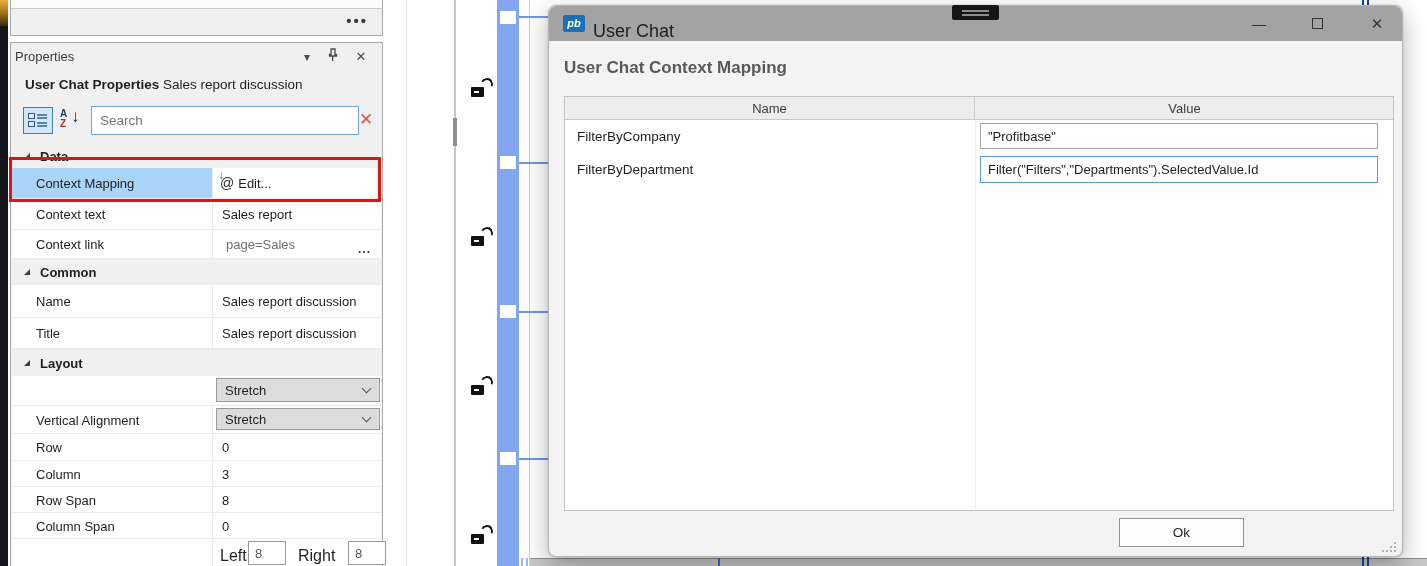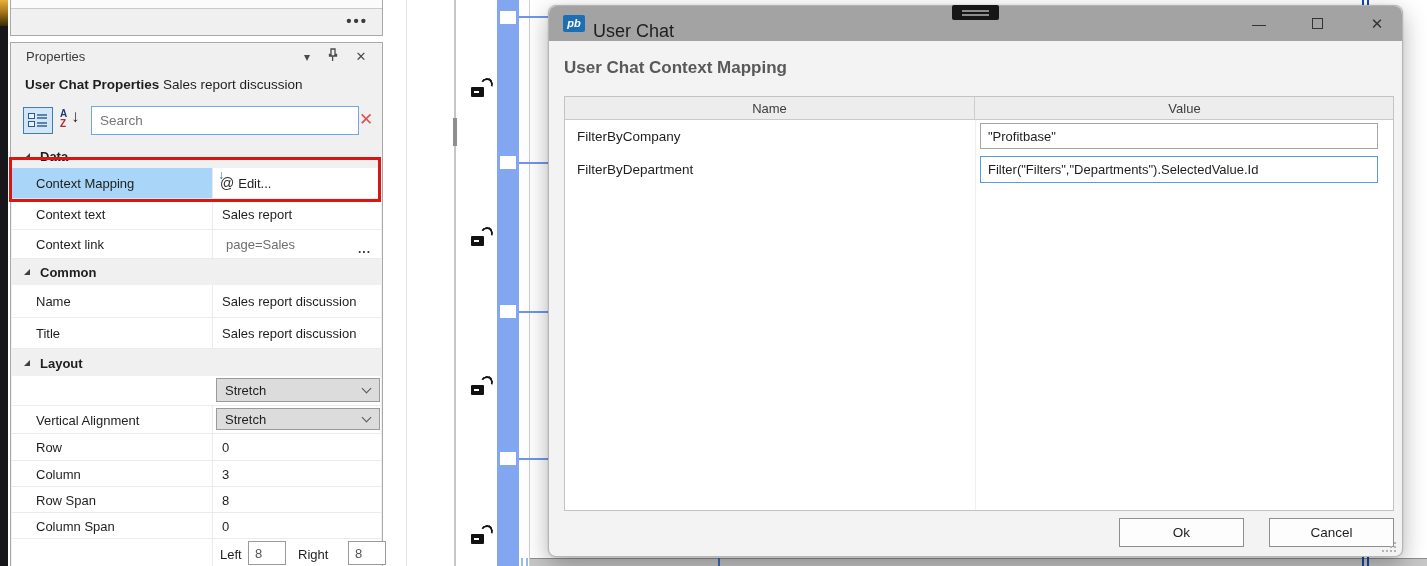--- a/index.html
+++ b/index.html
@@ -14,21 +14,21 @@
   
   .top-panel { position:absolute; left:10px; top:0; width:373px; height:36px;
                background:#f0f0f0; border:1px solid #a9a9a9; border-top:none; }
   .top-panel .white-row { position:absolute; left:0; top:0; right:0; height:9px; background:#fbfbfb; border-bottom:1px solid #c9c9c9; }
   .overflow-dots { position:absolute; right:14px; top:12px; font-size:15px; font-weight:bold; letter-spacing:2px; color:#3c3c3c; cursor:default; }
 
   
   .props-panel { position:absolute; left:10px; top:42px; width:373px; height:524px;
                  background:#f0f0f0; border:1px solid #a9a9a9; border-bottom:none; }
   .props-header { position:absolute; left:0; top:0; right:0; height:28px; }
-  .props-title { position:absolute; left:15px; top:6px; font-size:13px; color:#3b3b3b; }
+  .props-title { position:absolute; left:4px; top:6px; font-size:13px; color:#3b3b3b; }
   .hdr-ico { position:absolute; top:5px; width:18px; height:18px; text-align:center; font-size:12px; color:#4a4a4a; line-height:18px; }
   .ico-chevron { right:66px; }
   .ico-pin { right:40px; }
   .ico-close { right:12px; font-size:13px; }
   .props-subtitle { position:absolute; left:14px; top:34px; font-size:13.5px; }
   .props-subtitle b { font-weight:bold; }
 
   .tb-btn { position:absolute; top:64px; width:30px; height:27px; }
   .btn-cat { left:12px; background:#d3e6f8; border:1px solid #3c7fb1; }
   .cat-glyph { position:absolute; left:4px; top:4px; width:20px; height:17px; }
@@ -62,21 +62,21 @@
   .row-ellipsis { position:absolute; right:10px; bottom:2px; font-weight:bold; color:#333; letter-spacing:1px; font-size:12px; }
   .edit-cell { position:absolute; left:6px; top:50%; transform:translateY(-50%); white-space:nowrap; }
   .edit-at { position:relative; font-size:14px; color:#2b2b2b; }
   .edit-arrow { position:absolute; left:-2px; top:-7px; color:#1f5fd0; font-weight:bold; font-size:12px; }
   .edit-text { font-size:13px; color:#1e1e1e; margin-left:4px; }
   .pselect { position:absolute; left:2px; right:1px; top:2px; bottom:3px; background:#dcdcdc;
              border:1px solid #9a9a9a; }
   .pselect .sval { position:absolute; left:8px; top:50%; transform:translateY(-50%); font-size:13px; }
   .chev { position:absolute; right:9px; top:50%; width:7px; height:7px; margin-top:-5px;
           border-right:1.5px solid #555; border-bottom:1.5px solid #555; transform:rotate(45deg); }
-  .margin-lbl { position:absolute; font-size:13px; color:#1e1e1e; top:8px; }
+  .margin-lbl { position:absolute; font-size:16px; color:#1e1e1e; top:8px; }
   .margin-input { position:absolute; top:2px; width:38px; height:24px; background:#fff; border:1px solid #9a9a9a;
                   font-size:13px; color:#555; padding:0 6px; font-family:"Liberation Sans","DejaVu Sans",sans-serif; }
 
   .red-annotation { position:absolute; left:9px; top:157px; width:372px; height:45px;
                     border:3px solid #d91712; z-index:6; pointer-events:none; }
 
   
   .faint-vline { position:absolute; top:0; height:566px; width:1px; background:#e4e4ef; }
   .scroll-line { position:absolute; left:454px; top:0; width:2px; height:566px; background:#c6c6c6; }
   .scroll-thumb { position:absolute; left:453px; top:118px; width:4px; height:28px; background:#8f8f8f; }
@@ -363,21 +363,20 @@
       <div class="map-th th-value">Value</div>
     </div>
     <div class="map-coldiv"></div>
     <div class="map-rowname" style="top:32px;">FilterByCompany</div>
     <input class="map-input inp-gray" style="top: 26px;" value="&quot;Profitbase&quot;">
     <div class="map-rowname" style="top:65px;">FilterByDepartment</div>
     <input class="map-input inp-blue" style="top: 59px; height: 27px;" value="Filter(&quot;Filters&quot;,&quot;Departments&quot;).SelectedValue.Id">
   </div>
 
   <div class="dlg-btn btn-ok">Ok</div>
-  <div class="dlg-btn btn-cancel">Cancel</div>
   <div class="resize-grip">
       <i></i>
     </div>
 </div>
 
 <div class="touch-indicator">
   <i class="ti-l1"></i>
     <i class="ti-l2"></i>
 </div>
 

